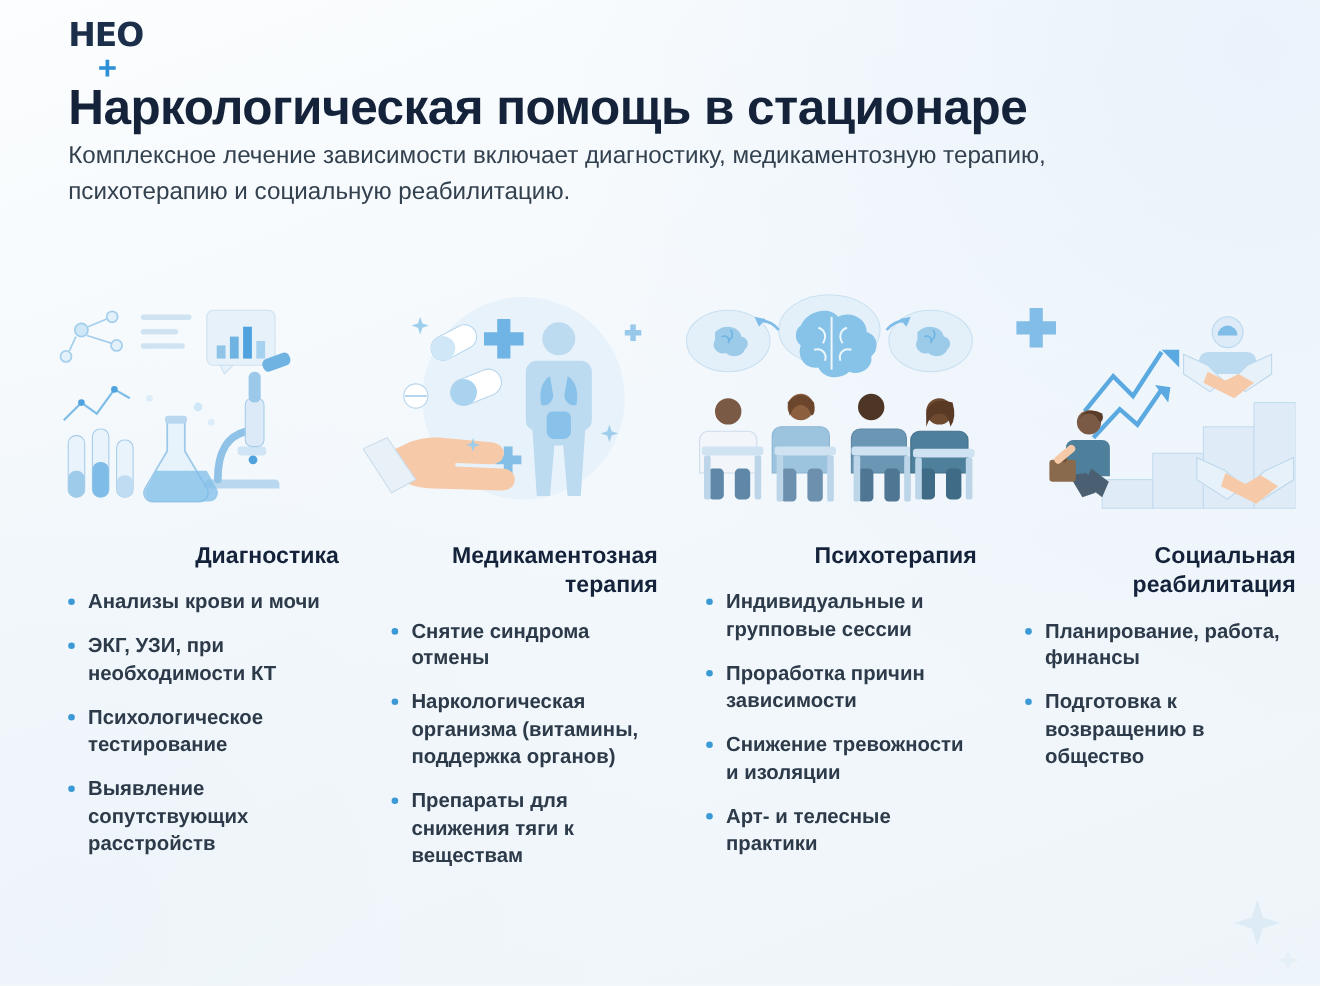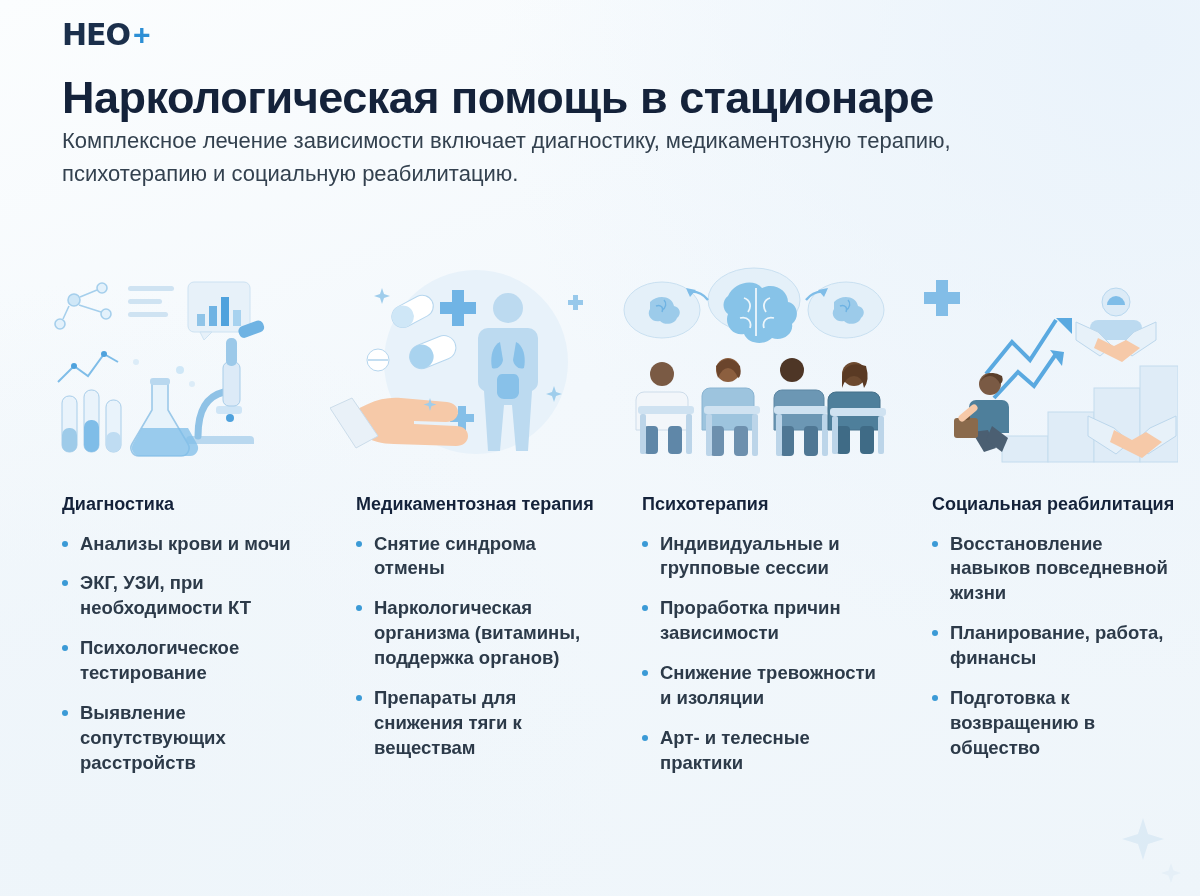--- a/index.html
+++ b/index.html
@@ -25,20 +25,21 @@
   }
 
   
   .logo {
     position: absolute;
     left: 62px;
     top: 18px;
     display: flex;
     align-items: center;
     height: 34px;
+    flex-direction: column;
   }
   .logo-text {
     font-family: "DejaVu Sans", sans-serif;
     font-weight: bold;
     font-size: 30px;
     letter-spacing: -1px;
     color: #1b2f4b;
     line-height: 1;
   }
   .logo-plus {
@@ -84,25 +85,26 @@
     width: 268px;
   }
   .art {
     width: 268px;
     height: 205px;
     position: relative;
     overflow: hidden;
   }
   .col-title {
     margin-top: 22px;
-    font-size: 18px;
+    font-size: 21px;
     font-weight: bold;
     color: #14223a;
     line-height: 1.25;
     padding-left: 22px;
+    text-align: right;
   }
   .col.pad-left .col-title { padding-left: 26px; }
   ul.points {
     list-style: none;
     margin: 16px 0 0 0;
     padding: 0 0 0 22px;
     font-weight: bold;
   }
   .col.pad-left ul.points { padding-left: 26px; }
   ul.points li {
@@ -415,21 +417,20 @@
 
           <g>
             <path d="M178 150 l26 12 l16 14 l-14 12 l-28 -18z" fill="#e7f1f9" stroke="#bcd7ec"></path>
             <path d="M266 150 l-26 12 l-16 14 l14 12 l28 -18z" fill="#e7f1f9" stroke="#bcd7ec"></path>
             <path d="M204 164 l18 10 l14 -8 l16 10 l-20 16 l-32 -16z" fill="#f6c9a8"></path>
           </g>
         </svg>
       </div>
       <div class="col-title">Социальная реабилитация</div>
       <ul class="points">
-        <li>Восстановление навыков повседневной жизни</li>
         <li>Планирование, работа, финансы</li>
         <li>Подготовка к возвращению в общество</li>
       </ul>
     </div>
 
   </div>
 
   <svg class="sparkle" viewBox="0 0 46 46" xmlns="http://www.w3.org/2000/svg">
     <path d="M23 2 l5 16 l16 5 l-16 5 l-5 16 l-5 -16 l-16 -5 l16 -5z" fill="#cfe3f2"></path>
   </svg>

